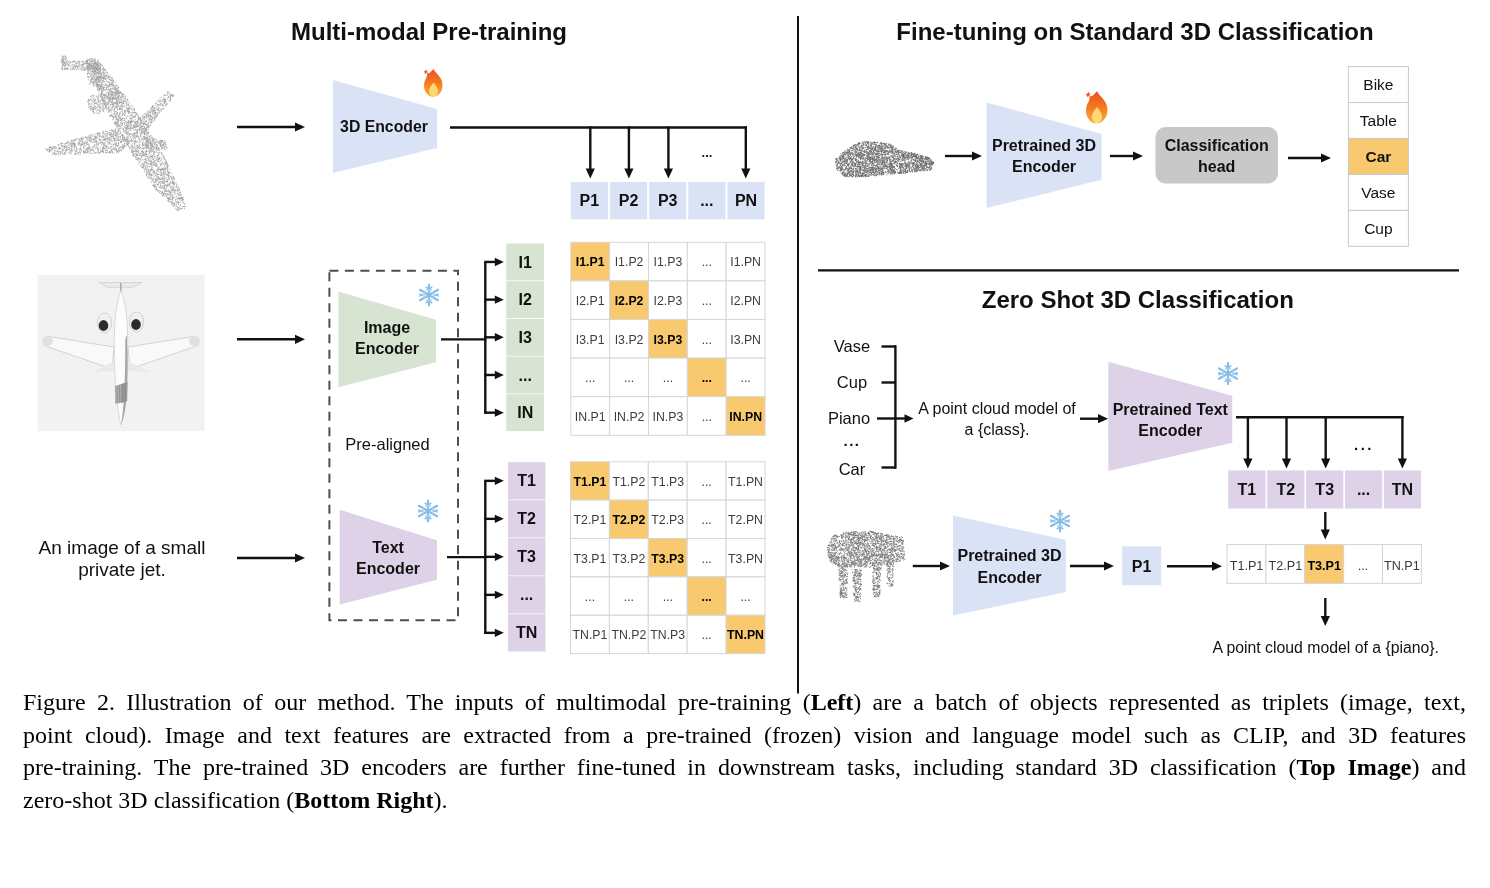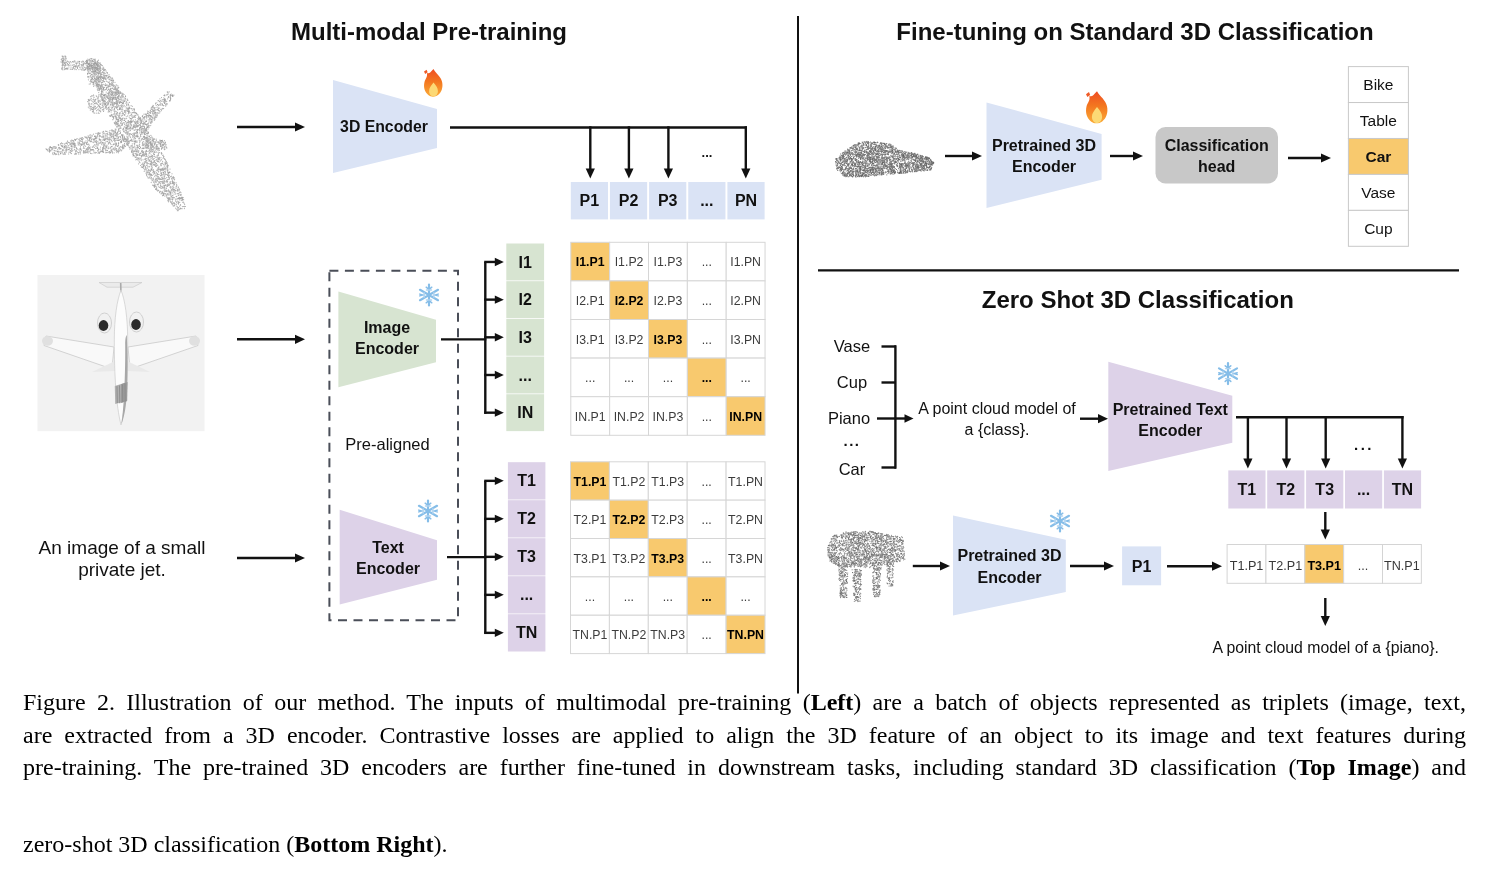--- a/index.html
+++ b/index.html
@@ -1,19 +1,19 @@
 <!DOCTYPE html>
 <html><head><meta charset="utf-8">
 <style>
 html,body{margin:0;padding:0;background:#fff;}
 body{width:1490px;height:888px;position:relative;overflow:hidden;}
 .caption{position:absolute;left:23px;top:686px;width:1443px;
  font-family:Liberation Serif, serif;font-size:24px;line-height:32.7px;color:#000;}
 .cl{text-align:justify;text-align-last:justify;}
-.cl.last{text-align-last:left;margin-top:44px;}
+.cl.last{text-align-last:left;}
 </style></head>
 <body>
 <svg width="1490" height="710" viewBox="0 0 1490 710" style="position:absolute;left:0;top:0">
 <defs>
 <filter id="soft" x="-30%" y="-30%" width="160%" height="160%">
         <feGaussianBlur stdDeviation="0.55"></feGaussianBlur>
       </filter>
 <linearGradient id="gf" x1="0" y1="0" x2="0" y2="1">
  <stop offset="0" stop-color="#ef4d23"></stop>
         <stop offset="0.45" stop-color="#f3761f"></stop>
@@ -331,15 +331,15 @@
     <text x="1009.5" y="561.3" font-size="16" font-weight="bold" fill="#111" text-anchor="middle" font-family="Liberation Sans, sans-serif">Pretrained 3D</text>
     <text x="1009.5" y="582.5" font-size="16" font-weight="bold" fill="#111" text-anchor="middle" font-family="Liberation Sans, sans-serif">Encoder</text>
     <use href="#snow" transform="translate(1060,521)"></use>
     <line x1="1070" y1="566" x2="1105" y2="566" stroke="#111" stroke-width="2.4"></line>
     <polygon points="1114,566 1104,561.4 1104,570.6" fill="#111"></polygon>
     <rect x="1122.1" y="546.4" width="39" height="38.9" fill="#dae3f5"></rect>
     <text x="1141.6" y="571.5" font-size="16" font-weight="bold" fill="#111" text-anchor="middle" font-family="Liberation Sans, sans-serif">P1</text>
   </svg>
 <div class="caption">
     <div class="cl">Figure 2. Illustration of our method. The inputs of multimodal pre-training (<b>Left</b>) are a batch of objects represented as triplets (image, text,</div>
-    <div class="cl">are extracted from a 3D encoder. Contrastive losses are applied to align the 3D feature of an object to its image and text features during</div>
+    <div class="cl">point cloud). Image and text features are extracted from a pre-trained (frozen) vision and language model such as CLIP, and 3D features</div>
     <div class="cl">pre-training. The pre-trained 3D encoders are further fine-tuned in downstream tasks, including standard 3D classification (<b>Top Image</b>) and</div>
     <div class="cl last">zero-shot 3D classification (<b>Bottom Right</b>).</div>
   </div>
 </body></html>

